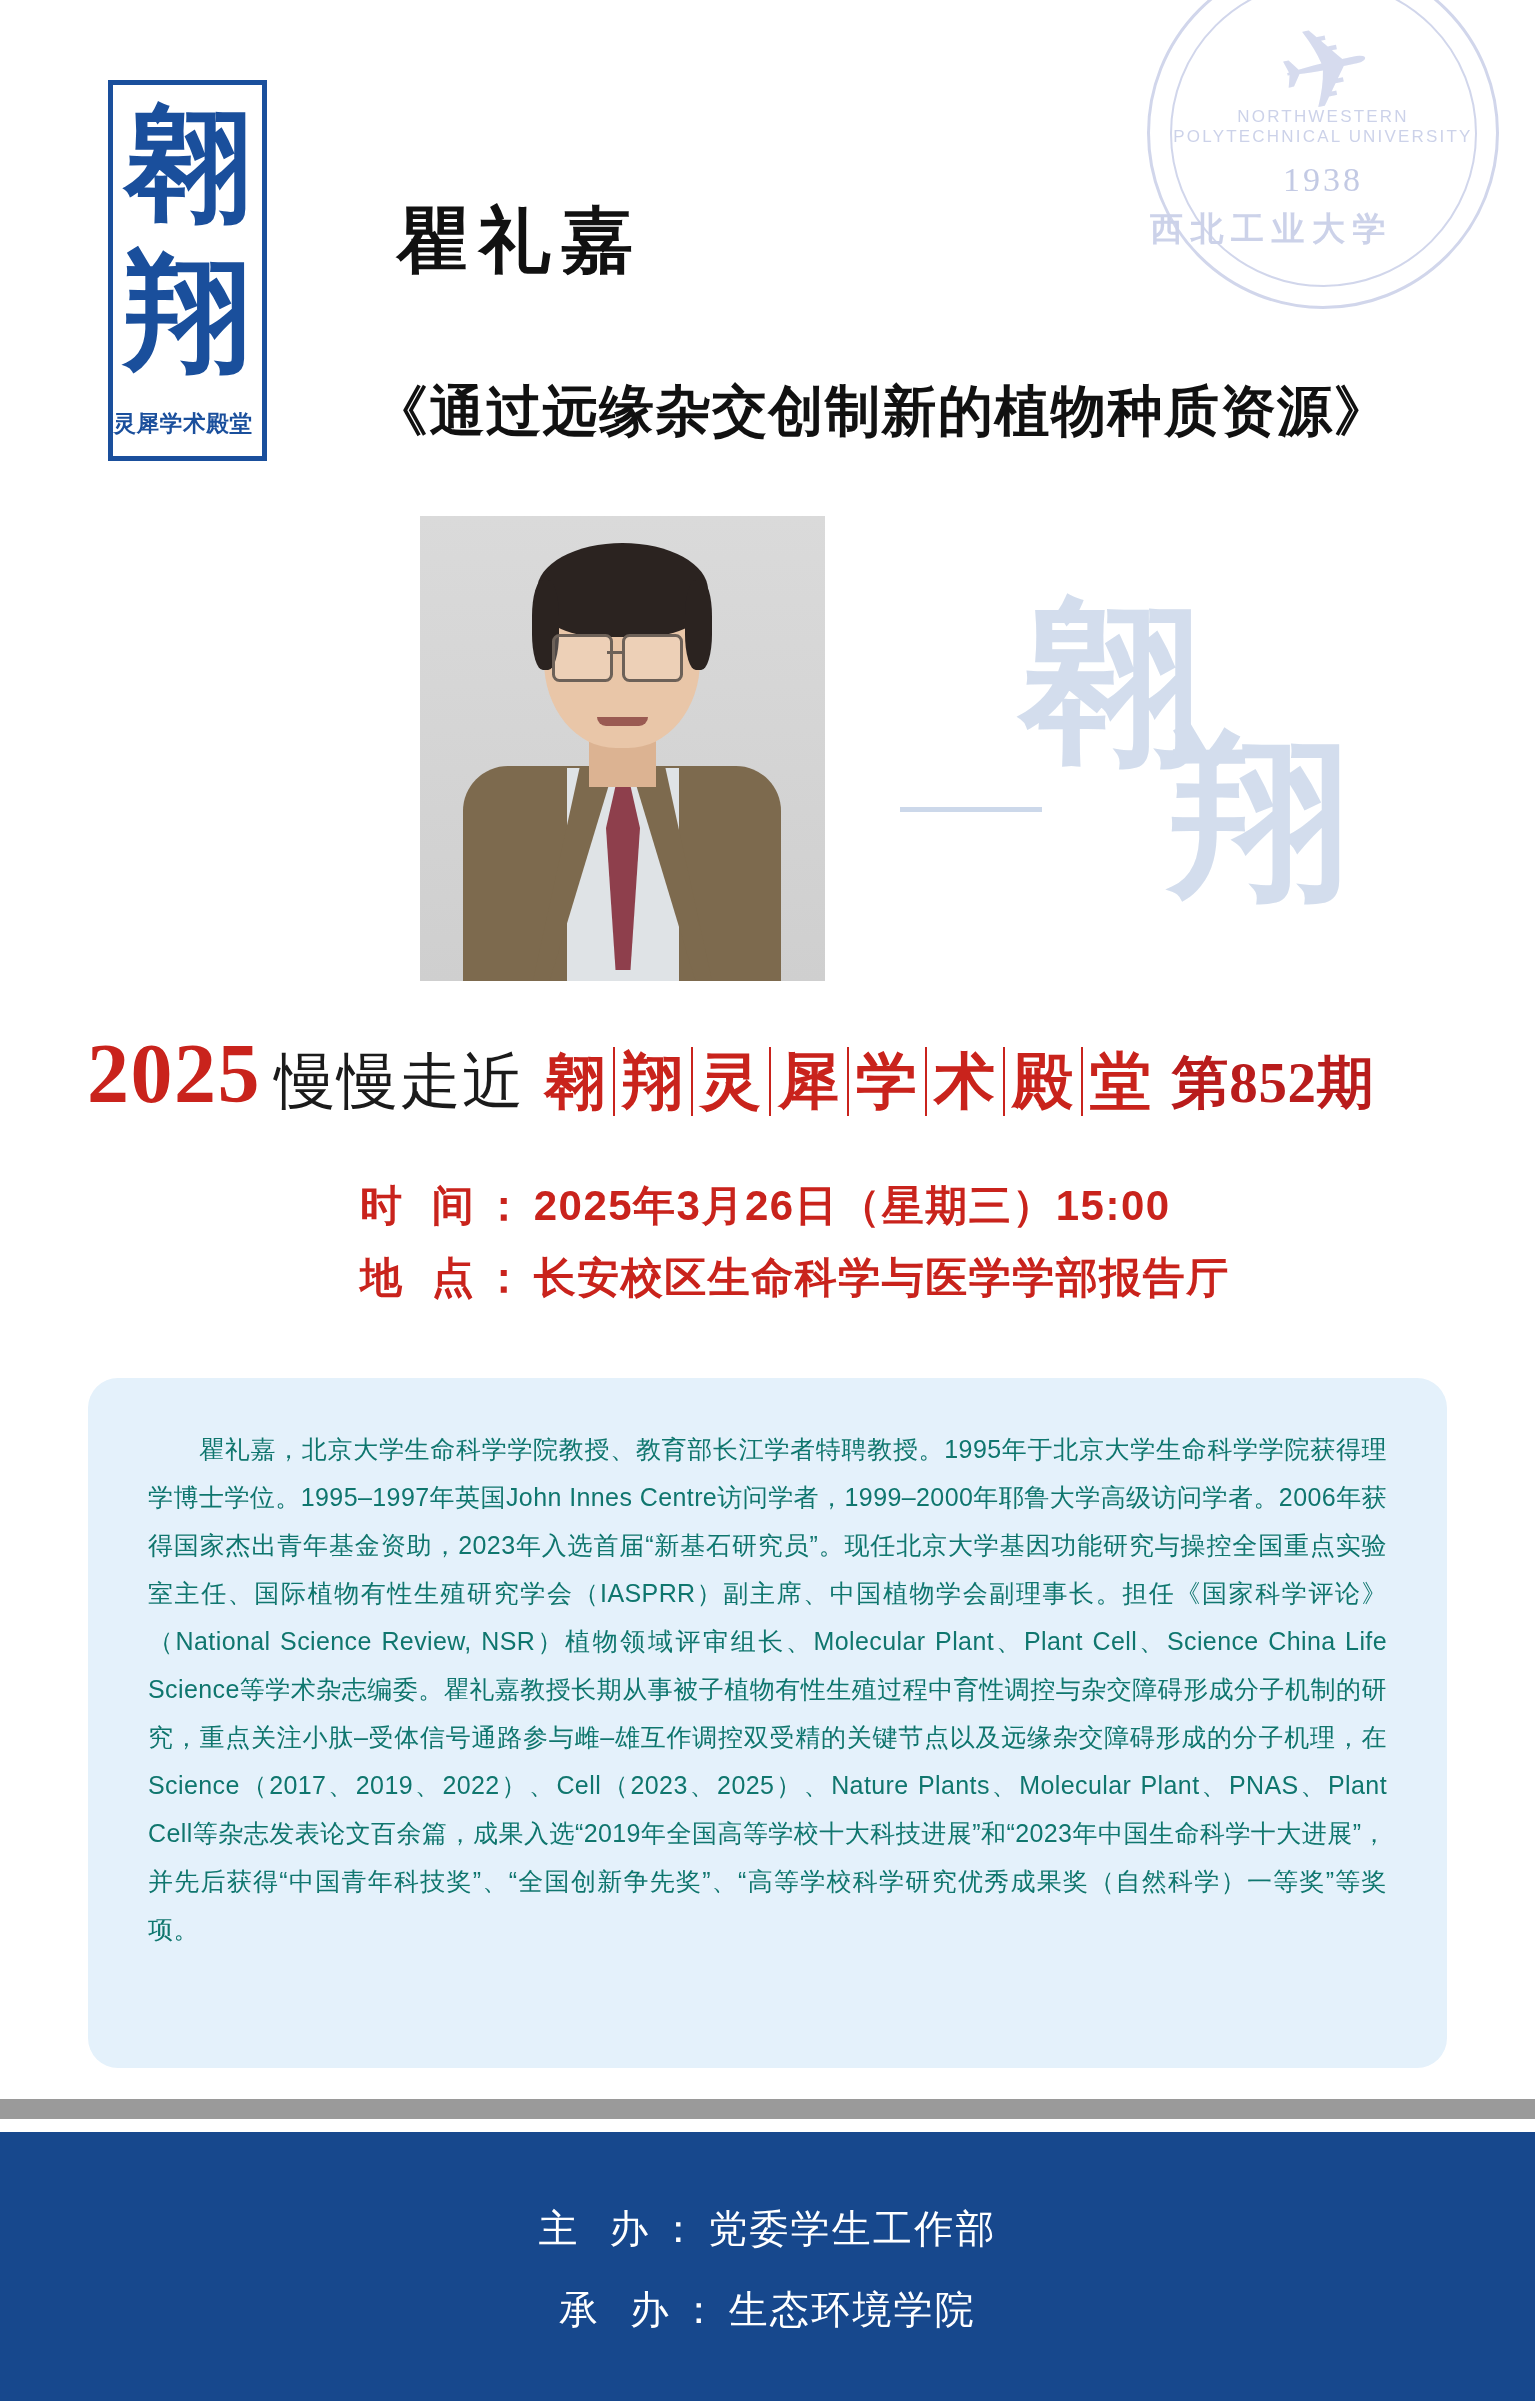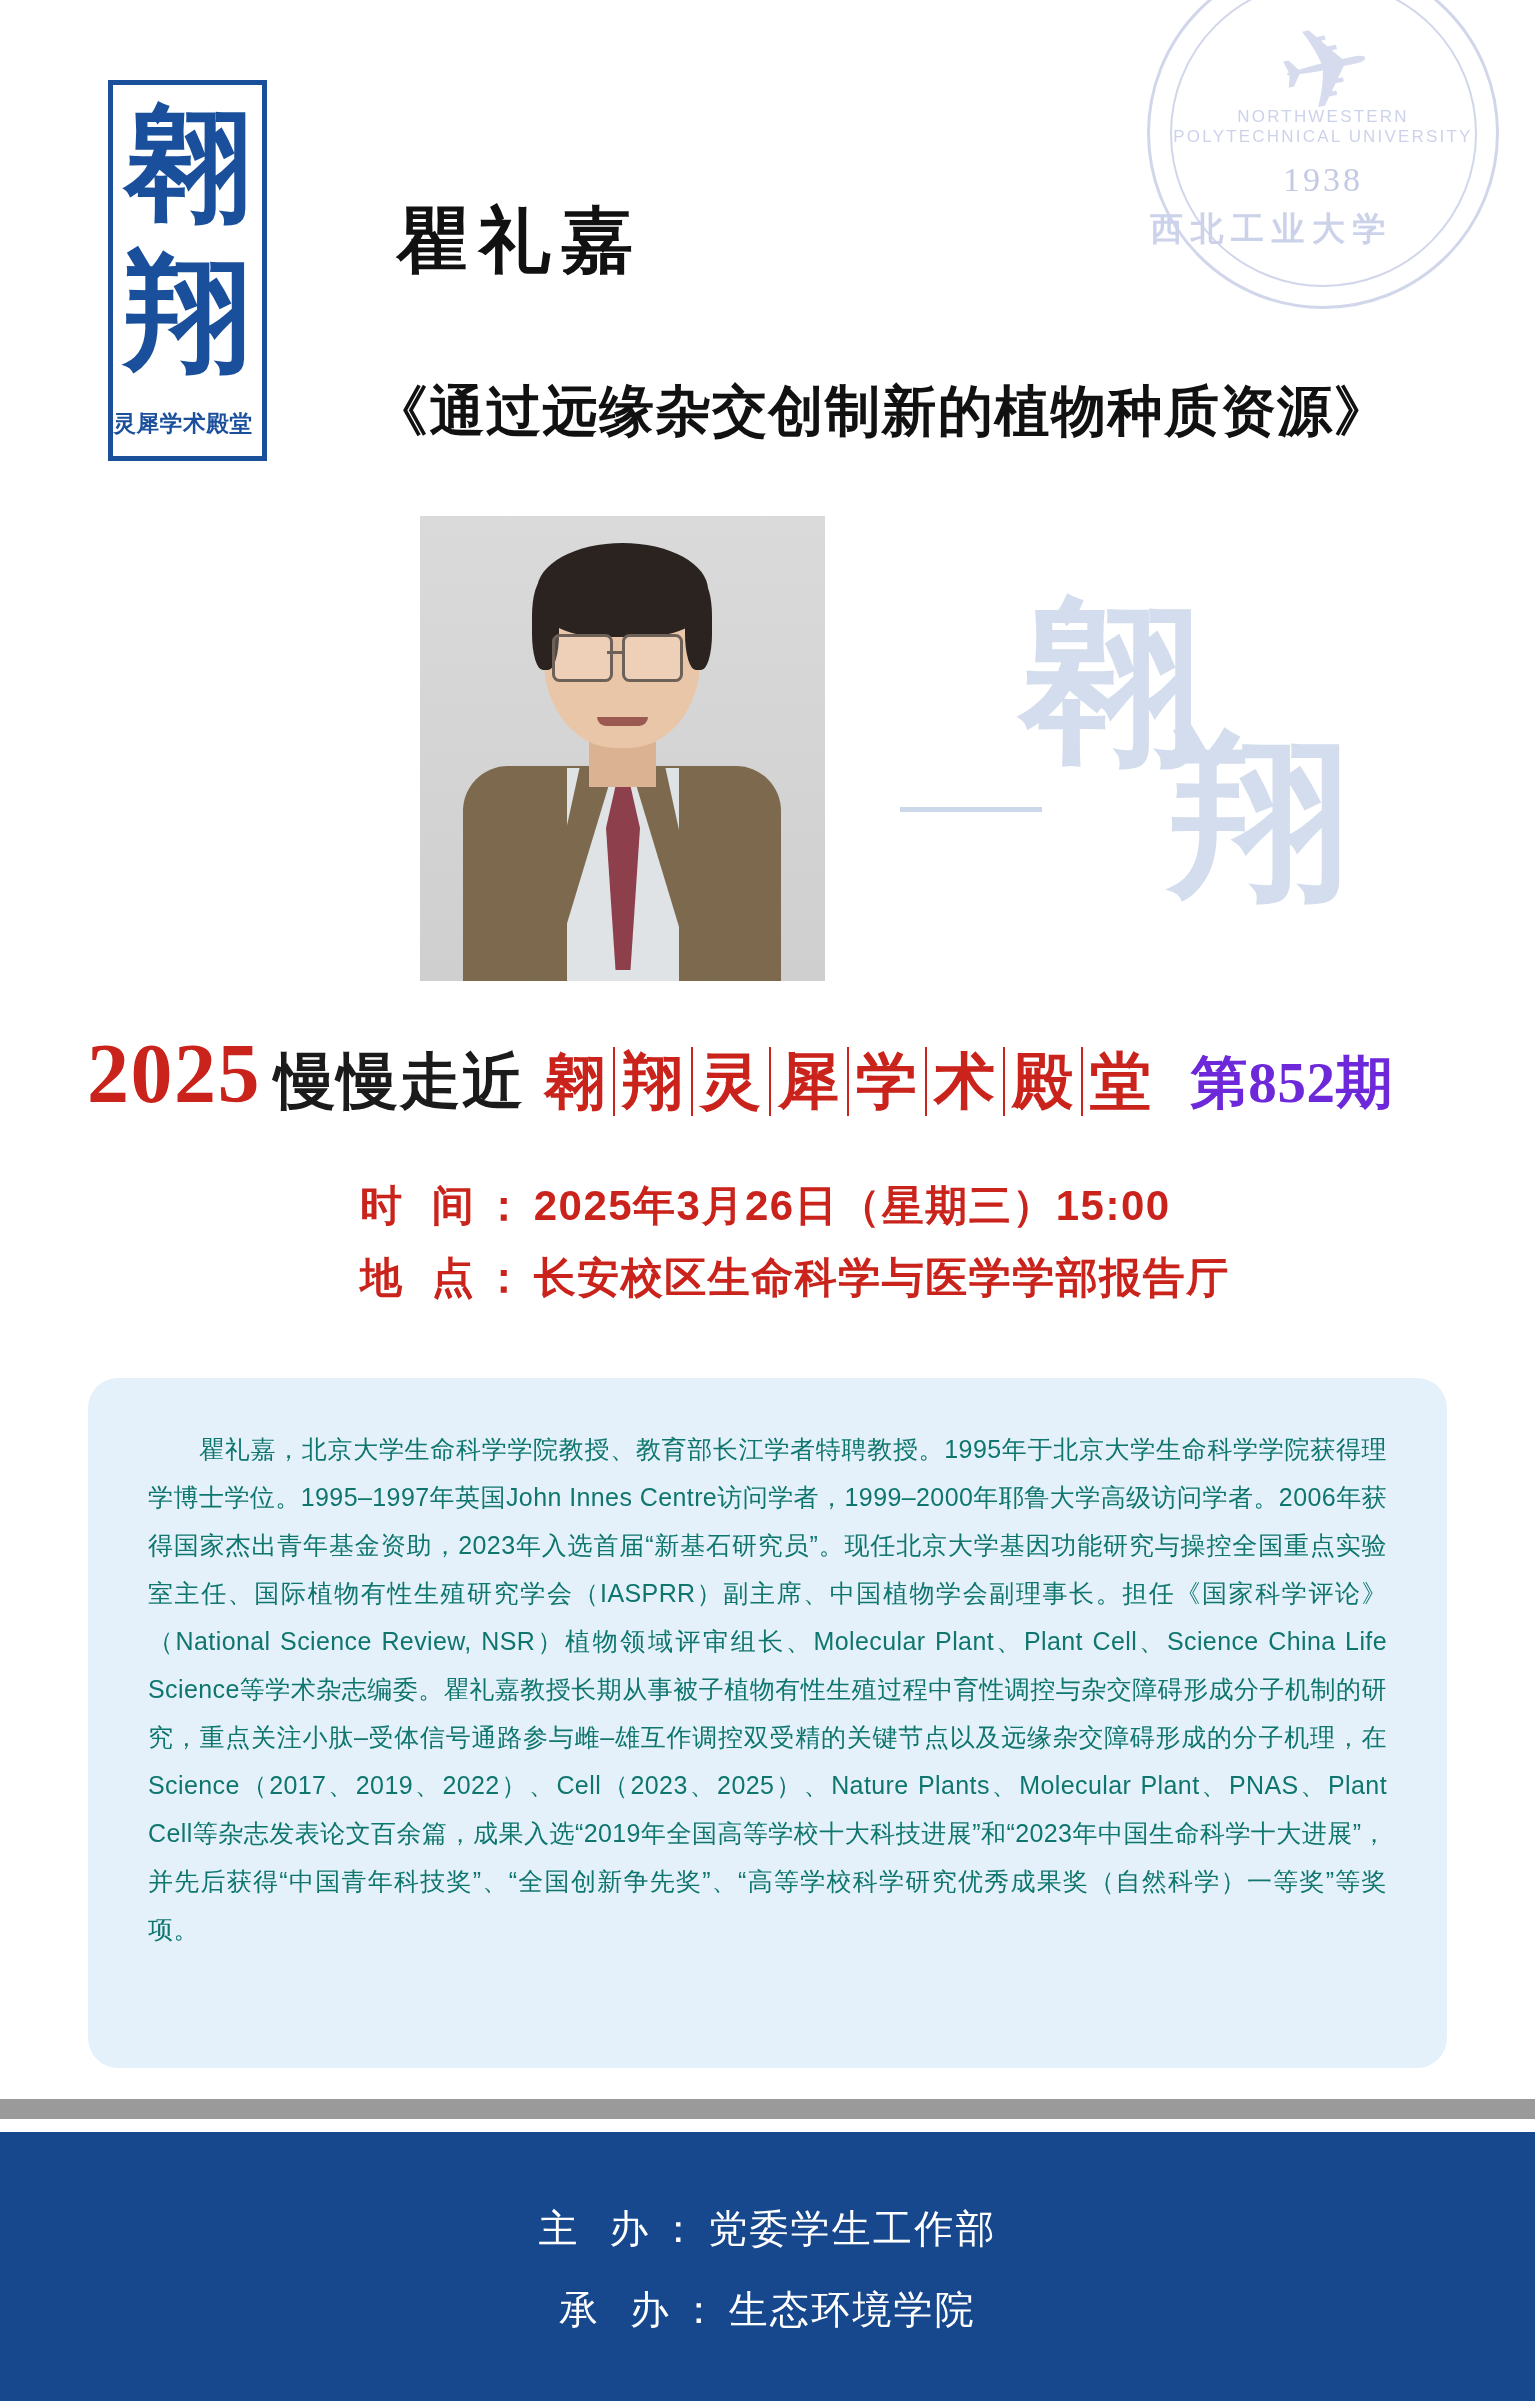--- a/index.html
+++ b/index.html
@@ -326,21 +326,21 @@
   .banner .year {
     font-family: "Liberation Serif", "DejaVu Serif", serif;
     font-size: 84px;
     font-weight: 700;
     color: #c9231c;
     letter-spacing: 1.5px;
     line-height: 82px;
   }
   .banner .slow {
     font-size: 61px;
-    font-weight: 700;
+    font-weight: 400;
     color: #1b1b1b;
     margin-left: 13.5px;
     letter-spacing: 1.5px;
   }
   .banner .boxed {
     display: inline-flex;
     margin-left: 12px;
   }
   .banner .boxed span {
     font-size: 61px;
@@ -348,22 +348,22 @@
     color: #c9231c;
     padding: 0 7.5px;
     border-right: 2.2px solid #c9231c;
     line-height: 69px;
   }
   .banner .boxed span:last-child { border-right: none; }
   .banner .issue {
     font-family: "Liberation Serif", "DejaVu Serif", serif;
     font-size: 57px;
     font-weight: 700;
-    color: #6d28d9;
-    margin-left: 32px;
+    color: #b91c1c;
+    margin-left: 13px;
     letter-spacing: 0.7px;
   }
 
   
   .meta {
     position: absolute;
     left: 360px;
     top: 1170px;
     color: #c9231c;
     font-size: 42px;

